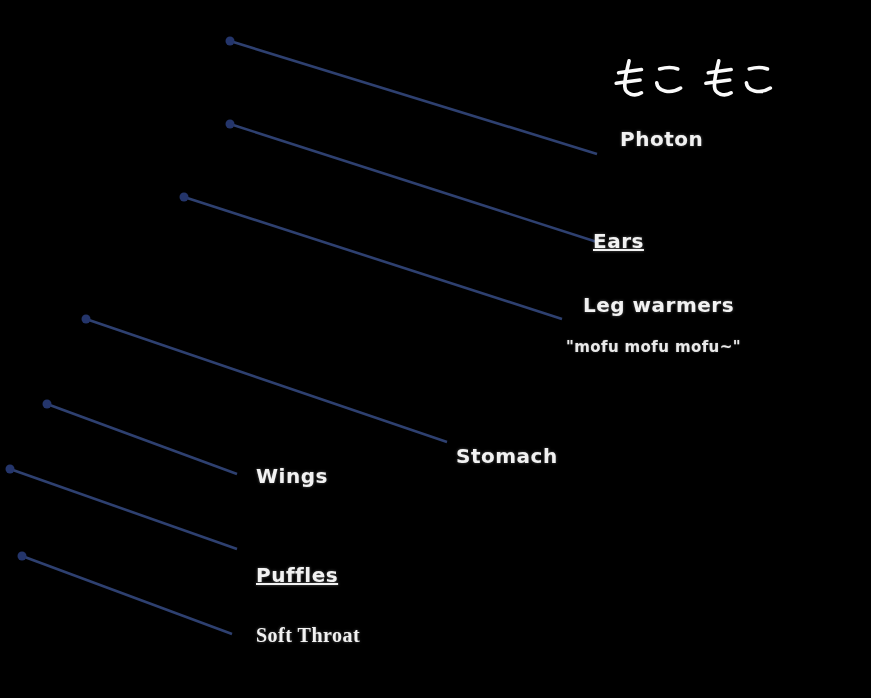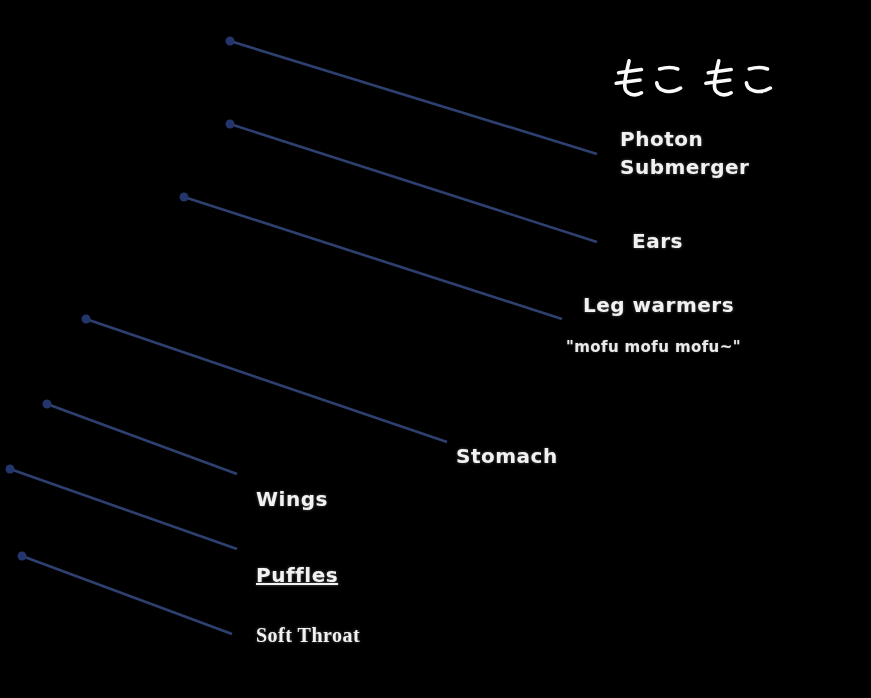--- a/index.html
+++ b/index.html
@@ -102,33 +102,32 @@
           <path d="M 6.5 26.5 L 31.5 23"></path>
         </g>
         <g transform="translate(134,0)">
           <path d="M 12 11.5 C 19 9.5 26 9.5 31 11.5"></path>
           <path d="M 9 26 C 9.5 34.5 23 38.5 34 31.5"></path>
         </g>
       </svg>
   </div>
 <div class="callout-label" style="left: 620px; top: 93px;">
       <div>Photon</div>
-      <div>Submerger</div>
     </div>
-    <div class="callout-label" style="left: 632px; top: 195px;">
+    <div class="callout-label" style="left: 593px; top: 195px; text-decoration: underline;">
       <div>Ears</div>
     </div>
     <div class="callout-label" style="left: 583px; top: 259px;">
       <div>Leg warmers</div>
     </div>
     <div class="callout-sublabel" style="left: 566px; top: 306px;">"mofu mofu mofu~"</div>
     <div class="callout-label" style="left: 456px; top: 410px;">
       <div>Stomach</div>
     </div>
-    <div class="callout-label" style="left: 256px; top: 453px;">
+    <div class="callout-label" style="left: 256px; top: 430px;">
       <div>Wings</div>
     </div>
     <div class="callout-label" style="left: 256px; top: 529px; text-decoration: underline;">
       <div>Puffles</div>
     </div>
     <div class="callout-label" style="left: 256px; top: 589px; font-family: Liberation Serif, serif;">
       <div>Soft Throat</div>
     </div>
   </div>
 

